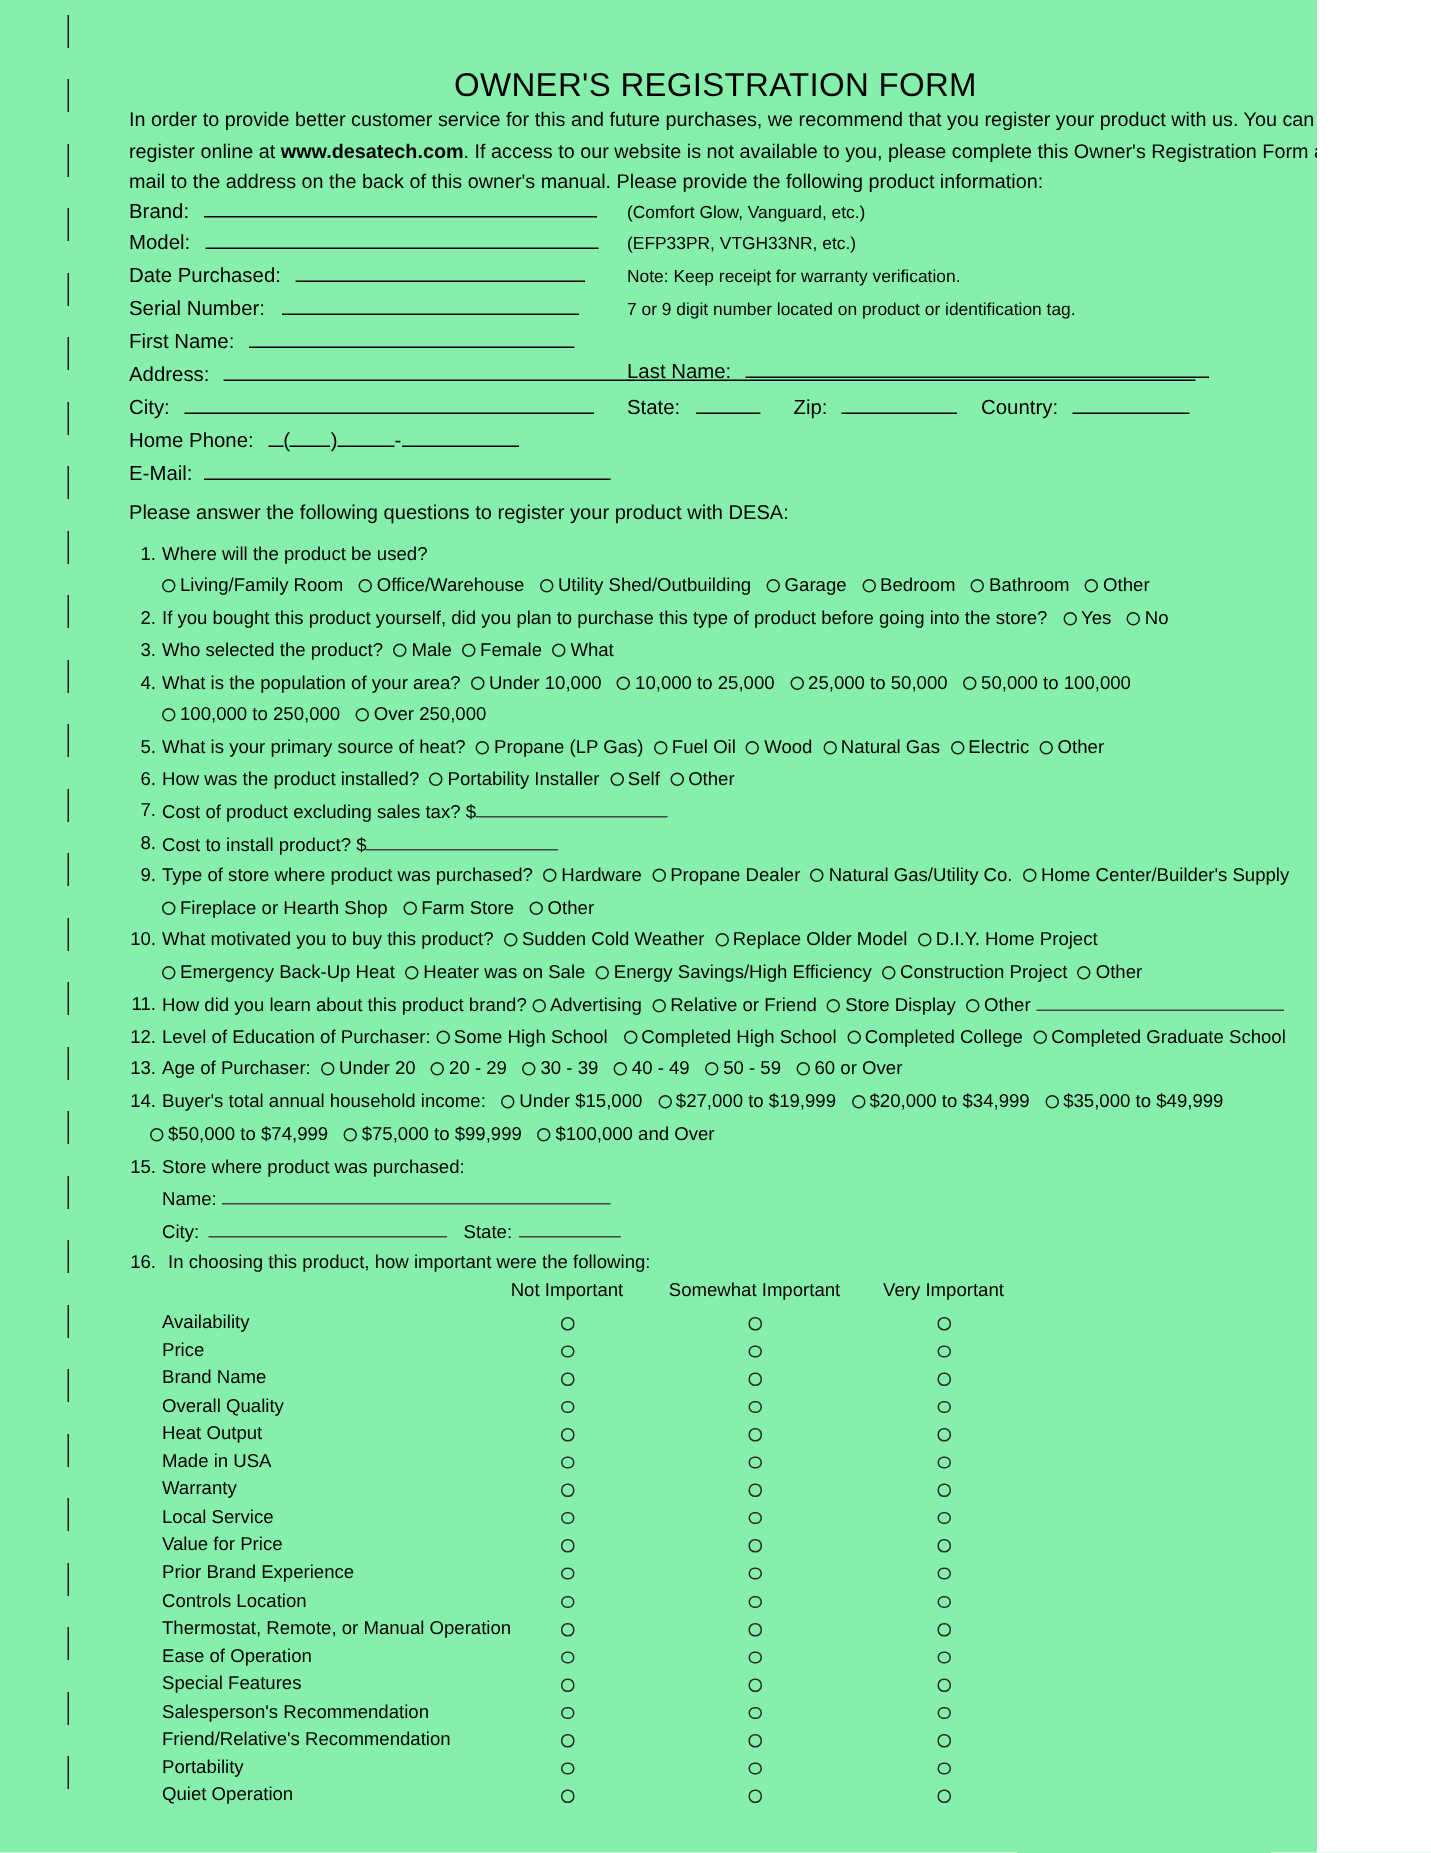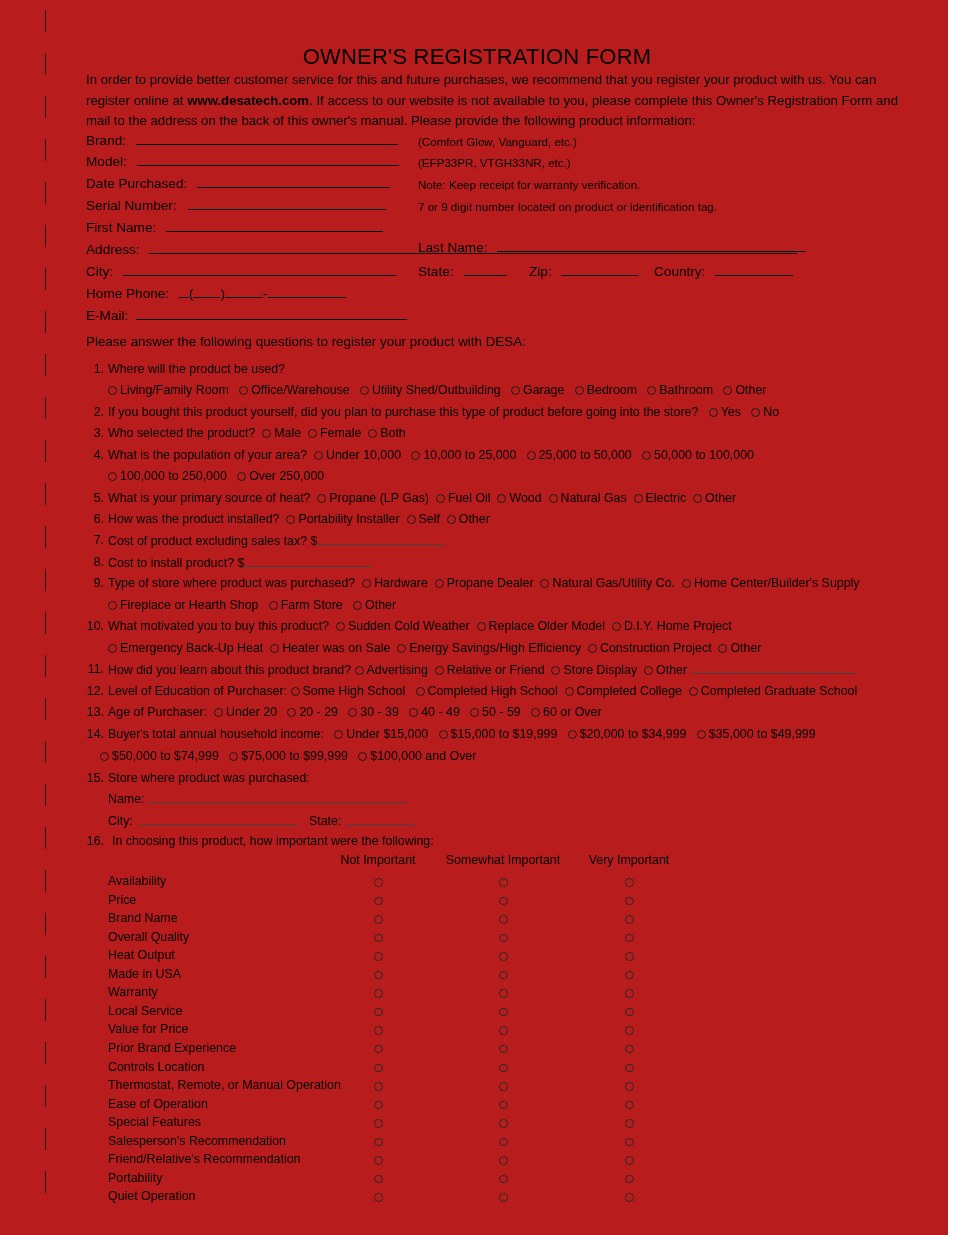--- a/index.html
+++ b/index.html
@@ -7,23 +7,23 @@
     margin: 0;
     padding: 0;
     background: #ffffff;
   }
   body {
     font-family: "Liberation Sans", sans-serif;
     color: #000000;
   }
   .page {
     position: relative;
-    width: 948px;
+    width: 878px;
     height: 1235px;
-    background: #b91c1c;
+    background: #86efac;
     overflow: hidden;
   }
   .cut-line-dashes {
     position: absolute;
     left: 45px;
     top: 10px;
     width: 1px;
     height: 1190px;
     background: repeating-linear-gradient(
       to bottom,
@@ -232,21 +232,21 @@
     <span>If you bought this product yourself, did you plan to purchase this type of product before going into the store?</span>&nbsp;&nbsp;
     <span class="opt"><i class="radio"></i><span>Yes</span></span>&nbsp;&nbsp;
     <span class="opt"><i class="radio"></i><span>No</span></span>
   </div>
 
   <div class="qnum" style="left:82px; top:426px;">3.</div>
   <div class="qline" style="left:108px; top:426px;">
     <span>Who selected the product?</span>&nbsp;
     <span class="opt"><i class="radio"></i><span>Male</span></span>&nbsp;
     <span class="opt"><i class="radio"></i><span>Female</span></span>&nbsp;
-    <span class="opt"><i class="radio"></i><span>Both</span></span>
+    <span class="opt"><i class="radio"></i><span>What</span></span>
   </div>
 
   <div class="qnum" style="left:82px; top:448px;">4.</div>
   <div class="qline" style="left:108px; top:448px;">
     <span>What is the population of your area?</span>&nbsp;
     <span class="opt"><i class="radio"></i><span>Under 10,000</span></span>&nbsp;&nbsp;
     <span class="opt"><i class="radio"></i><span>10,000 to 25,000</span></span>&nbsp;&nbsp;
     <span class="opt"><i class="radio"></i><span>25,000 to 50,000</span></span>&nbsp;&nbsp;
     <span class="opt"><i class="radio"></i><span>50,000 to 100,000</span></span>
   </div>
@@ -339,21 +339,21 @@
     <span class="opt"><i class="radio"></i><span>30 - 39</span></span>&nbsp;&nbsp;
     <span class="opt"><i class="radio"></i><span>40 - 49</span></span>&nbsp;&nbsp;
     <span class="opt"><i class="radio"></i><span>50 - 59</span></span>&nbsp;&nbsp;
     <span class="opt"><i class="radio"></i><span>60 or Over</span></span>
   </div>
 
   <div class="qnum" style="left:78px; top:727px; width:26px;">14.</div>
   <div class="qline" style="left:108px; top:727px;">
     <span>Buyer's total annual household income:</span>&nbsp;&nbsp;
     <span class="opt"><i class="radio"></i><span>Under $15,000</span></span>&nbsp;&nbsp;
-    <span class="opt"><i class="radio"></i><span>$15,000 to $19,999</span></span>&nbsp;&nbsp;
+    <span class="opt"><i class="radio"></i><span>$27,000 to $19,999</span></span>&nbsp;&nbsp;
     <span class="opt"><i class="radio"></i><span>$20,000 to $34,999</span></span>&nbsp;&nbsp;
     <span class="opt"><i class="radio"></i><span>$35,000 to $49,999</span></span>
   </div>
   <div class="qline" style="left:100px; top:749px;">
     <span class="opt"><i class="radio"></i><span>$50,000 to $74,999</span></span>&nbsp;&nbsp;
     <span class="opt"><i class="radio"></i><span>$75,000 to $99,999</span></span>&nbsp;&nbsp;
     <span class="opt"><i class="radio"></i><span>$100,000 and Over</span></span>
   </div>
 
   <div class="qnum" style="left:78px; top:771px; width:26px;">15.</div>

